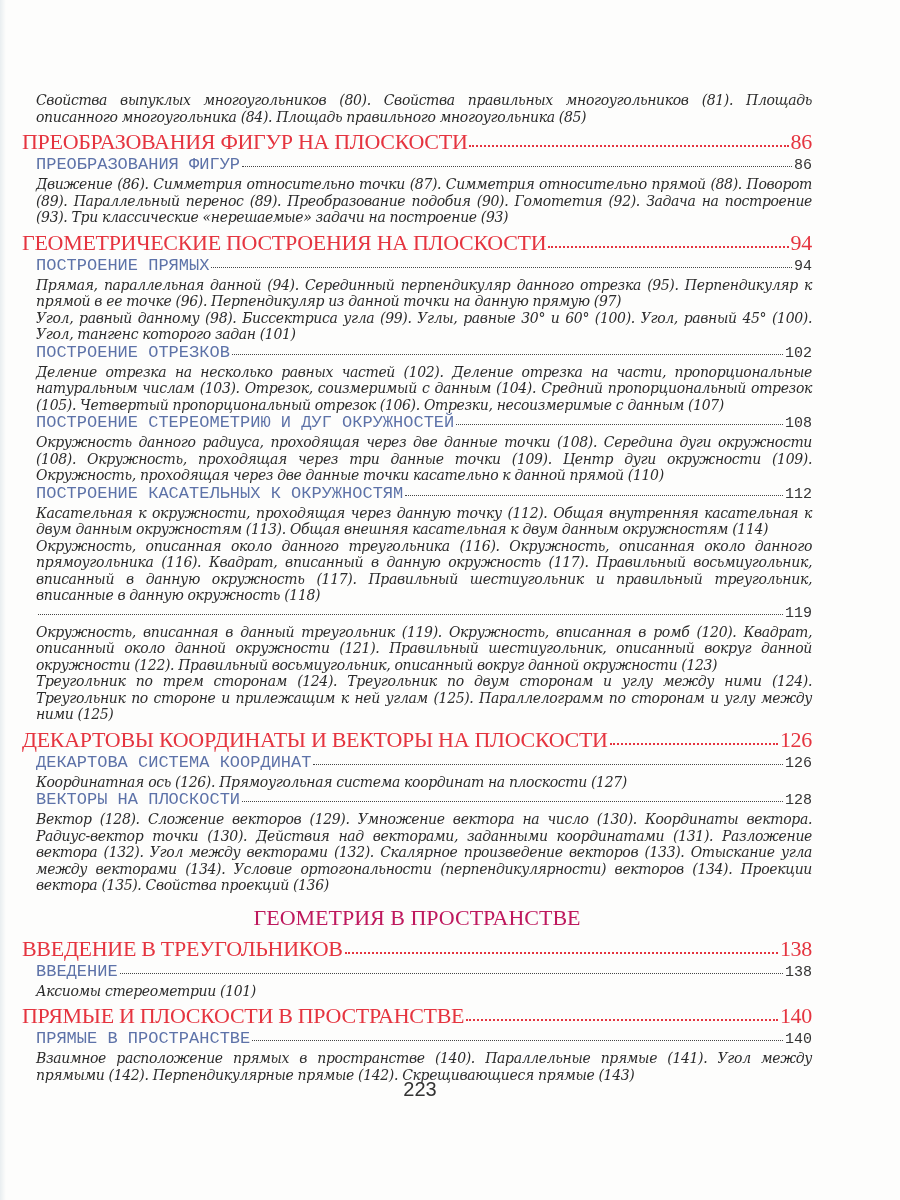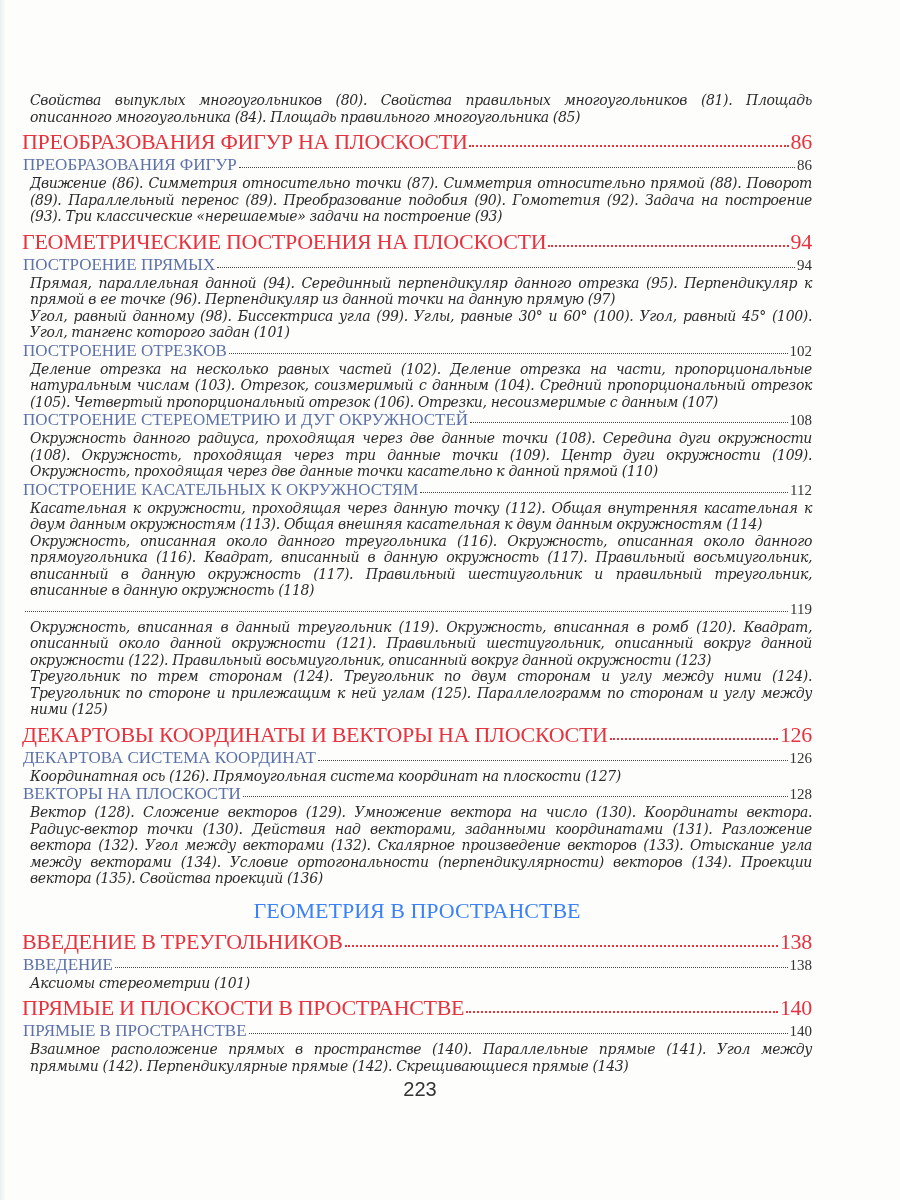--- a/index.html
+++ b/index.html
@@ -22,32 +22,32 @@
     border-bottom: 2px dotted currentColor; height: 0.6em; align-self: baseline;
     position: relative; top: -2px;
   }
   .row .pg { flex: 0 0 auto; }
   .chapter {
     color: #e5343f; font-family: "Liberation Serif", serif;
     font-size: 22px; letter-spacing: -0.3px; margin-top: 4px; line-height: 26px;
   }
   .chapter .dots { border-bottom-color: #e5343f; }
   .section {
-    color: #5d72a8; font-family: Liberation Serif, serif;
-    font-size: 17px; line-height: 20px; margin-left: 1px;
+    color: #5d72a8; font-family: Liberation Mono, monospace;
+    font-size: 17px; line-height: 20px; margin-left: 14px;
   }
   .section .pg { color: #333; font-size: 15px; }
   .section .dots { border-bottom: 1px dotted #444; }
   .body {
-    font-style: italic; font-size: 14px; line-height: 16.5px; margin-left: 8px;
+    font-style: italic; font-size: 14px; line-height: 16.5px; margin-left: 14px;
     text-align: justify; color: #2b2b2b; font-family: "DejaVu Serif", serif;
     letter-spacing: -0.35px;
   }
   .part-title {
-    text-align: center; color: #3b82f6; font-family: "Liberation Serif", serif;
+    text-align: center; color: #be185d; font-family: "Liberation Serif", serif;
     font-size: 22px; margin: 10px 0 2px 0; line-height: 28px;
   }
   .page-number {
     position: absolute; top: 1078px; left: 0; width: 840px; text-align: center;
     font-family: "Liberation Sans", sans-serif; font-size: 20px; color: #333;
   }
   .edge-left {
     position: absolute; left: 0; top: 0; width: 6px; height: 1200px;
     background: linear-gradient(to right, #e9eef0, transparent);
   }

